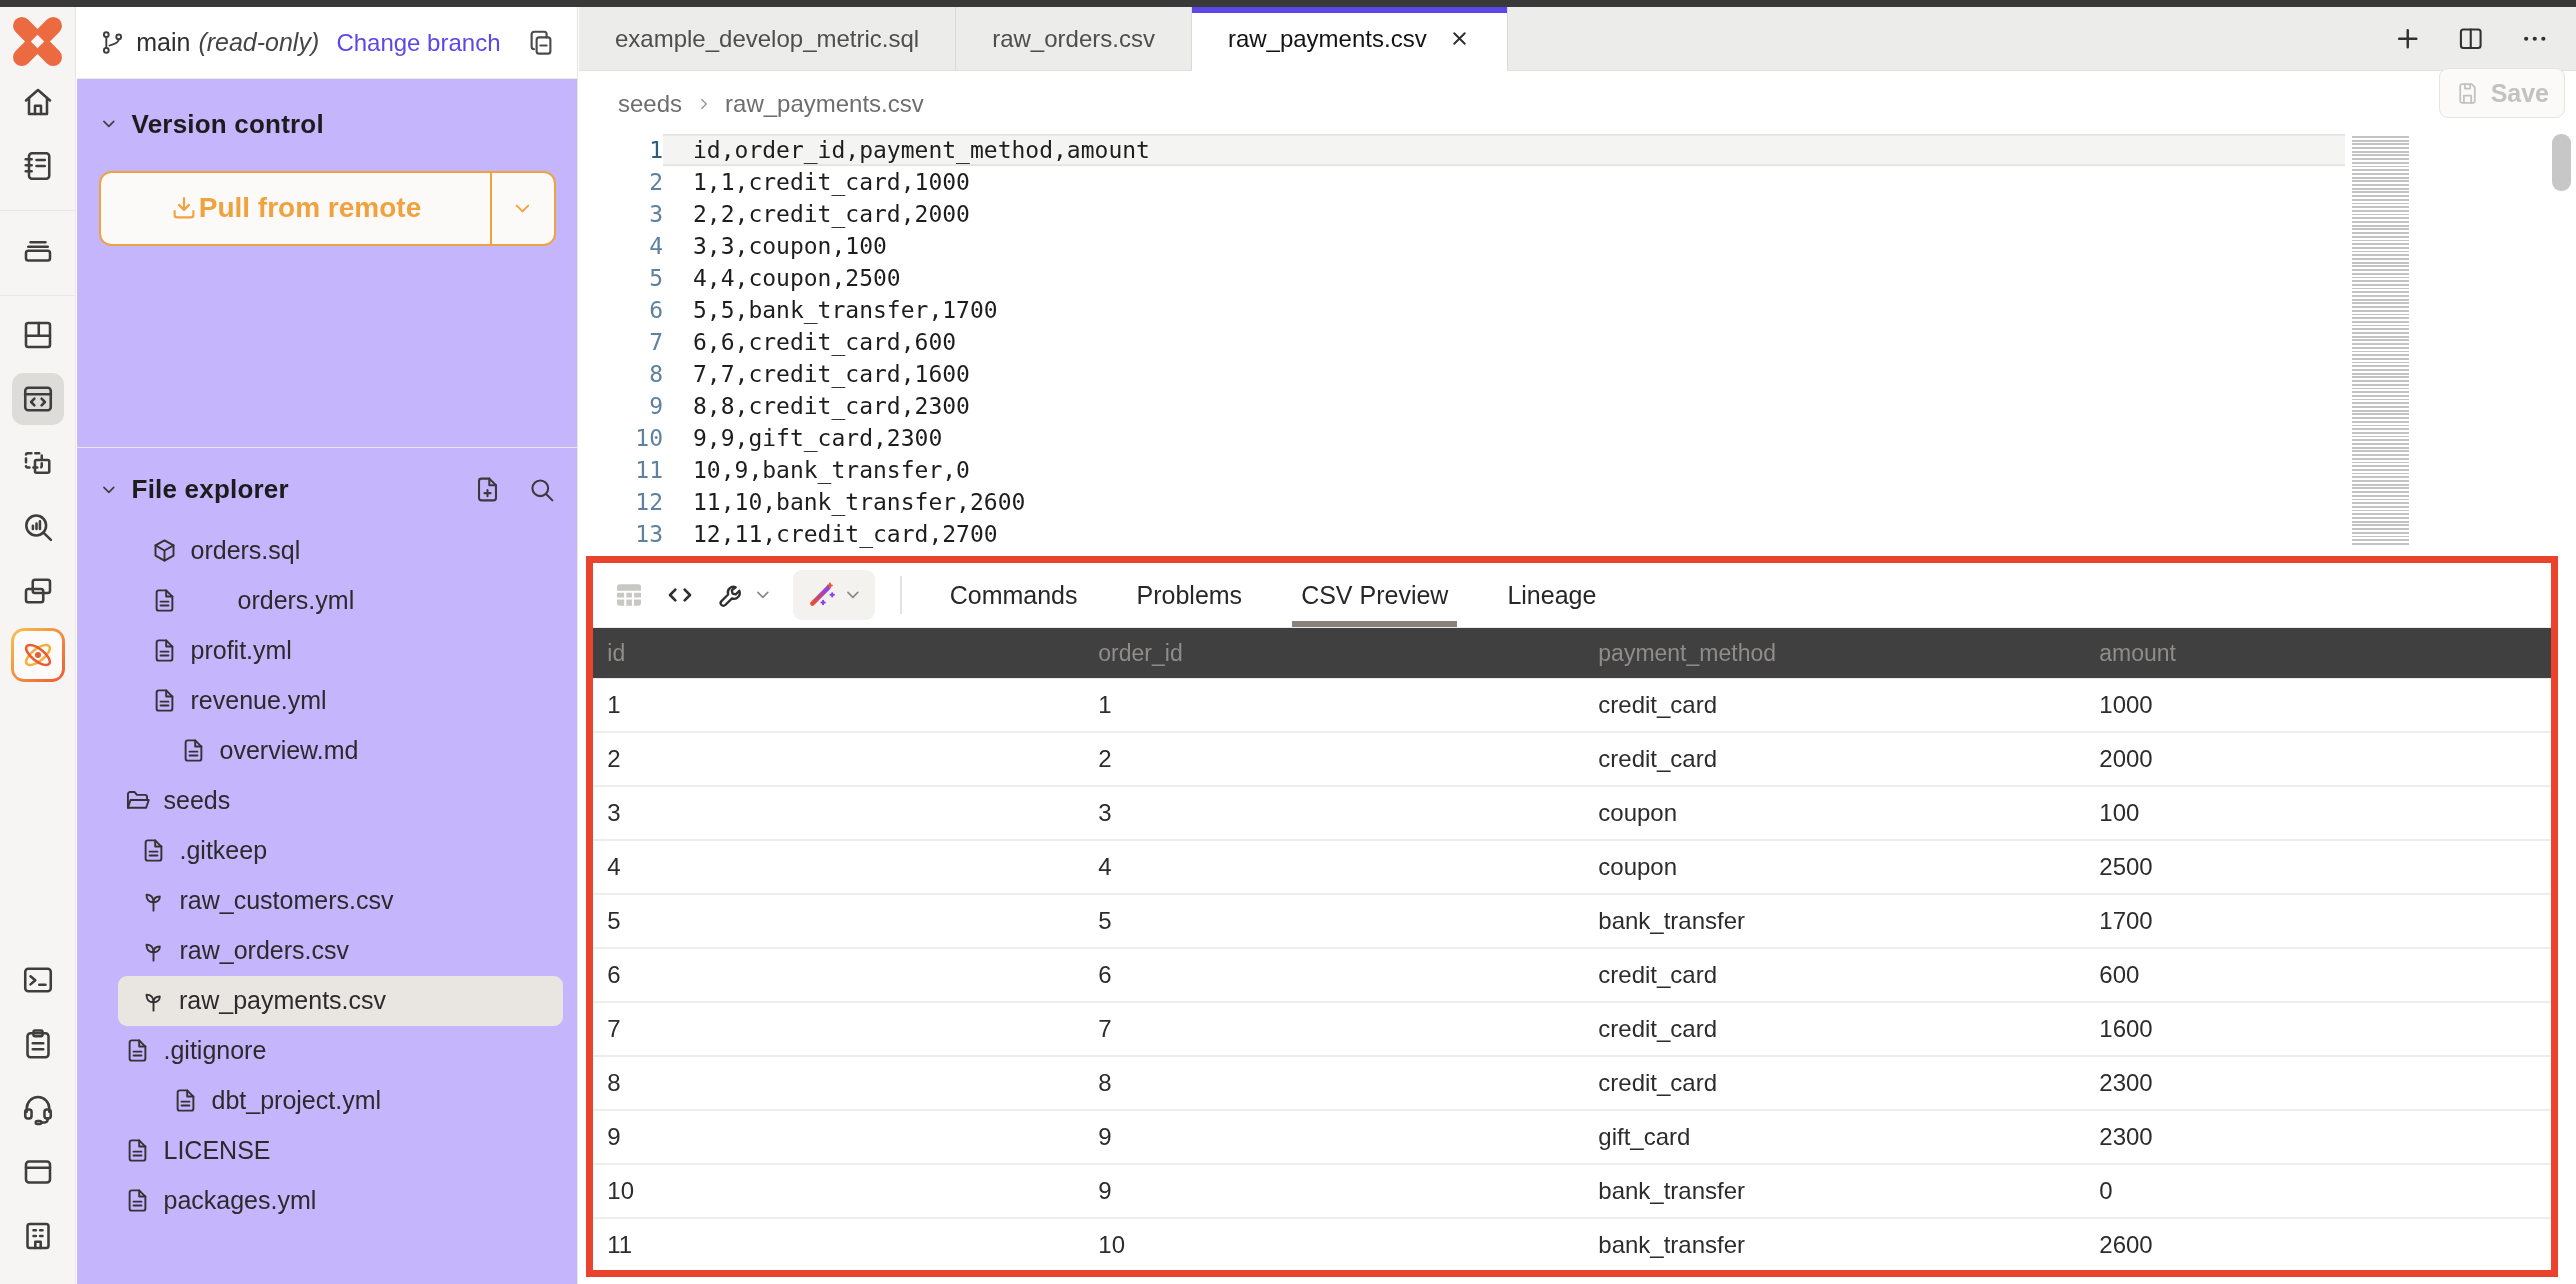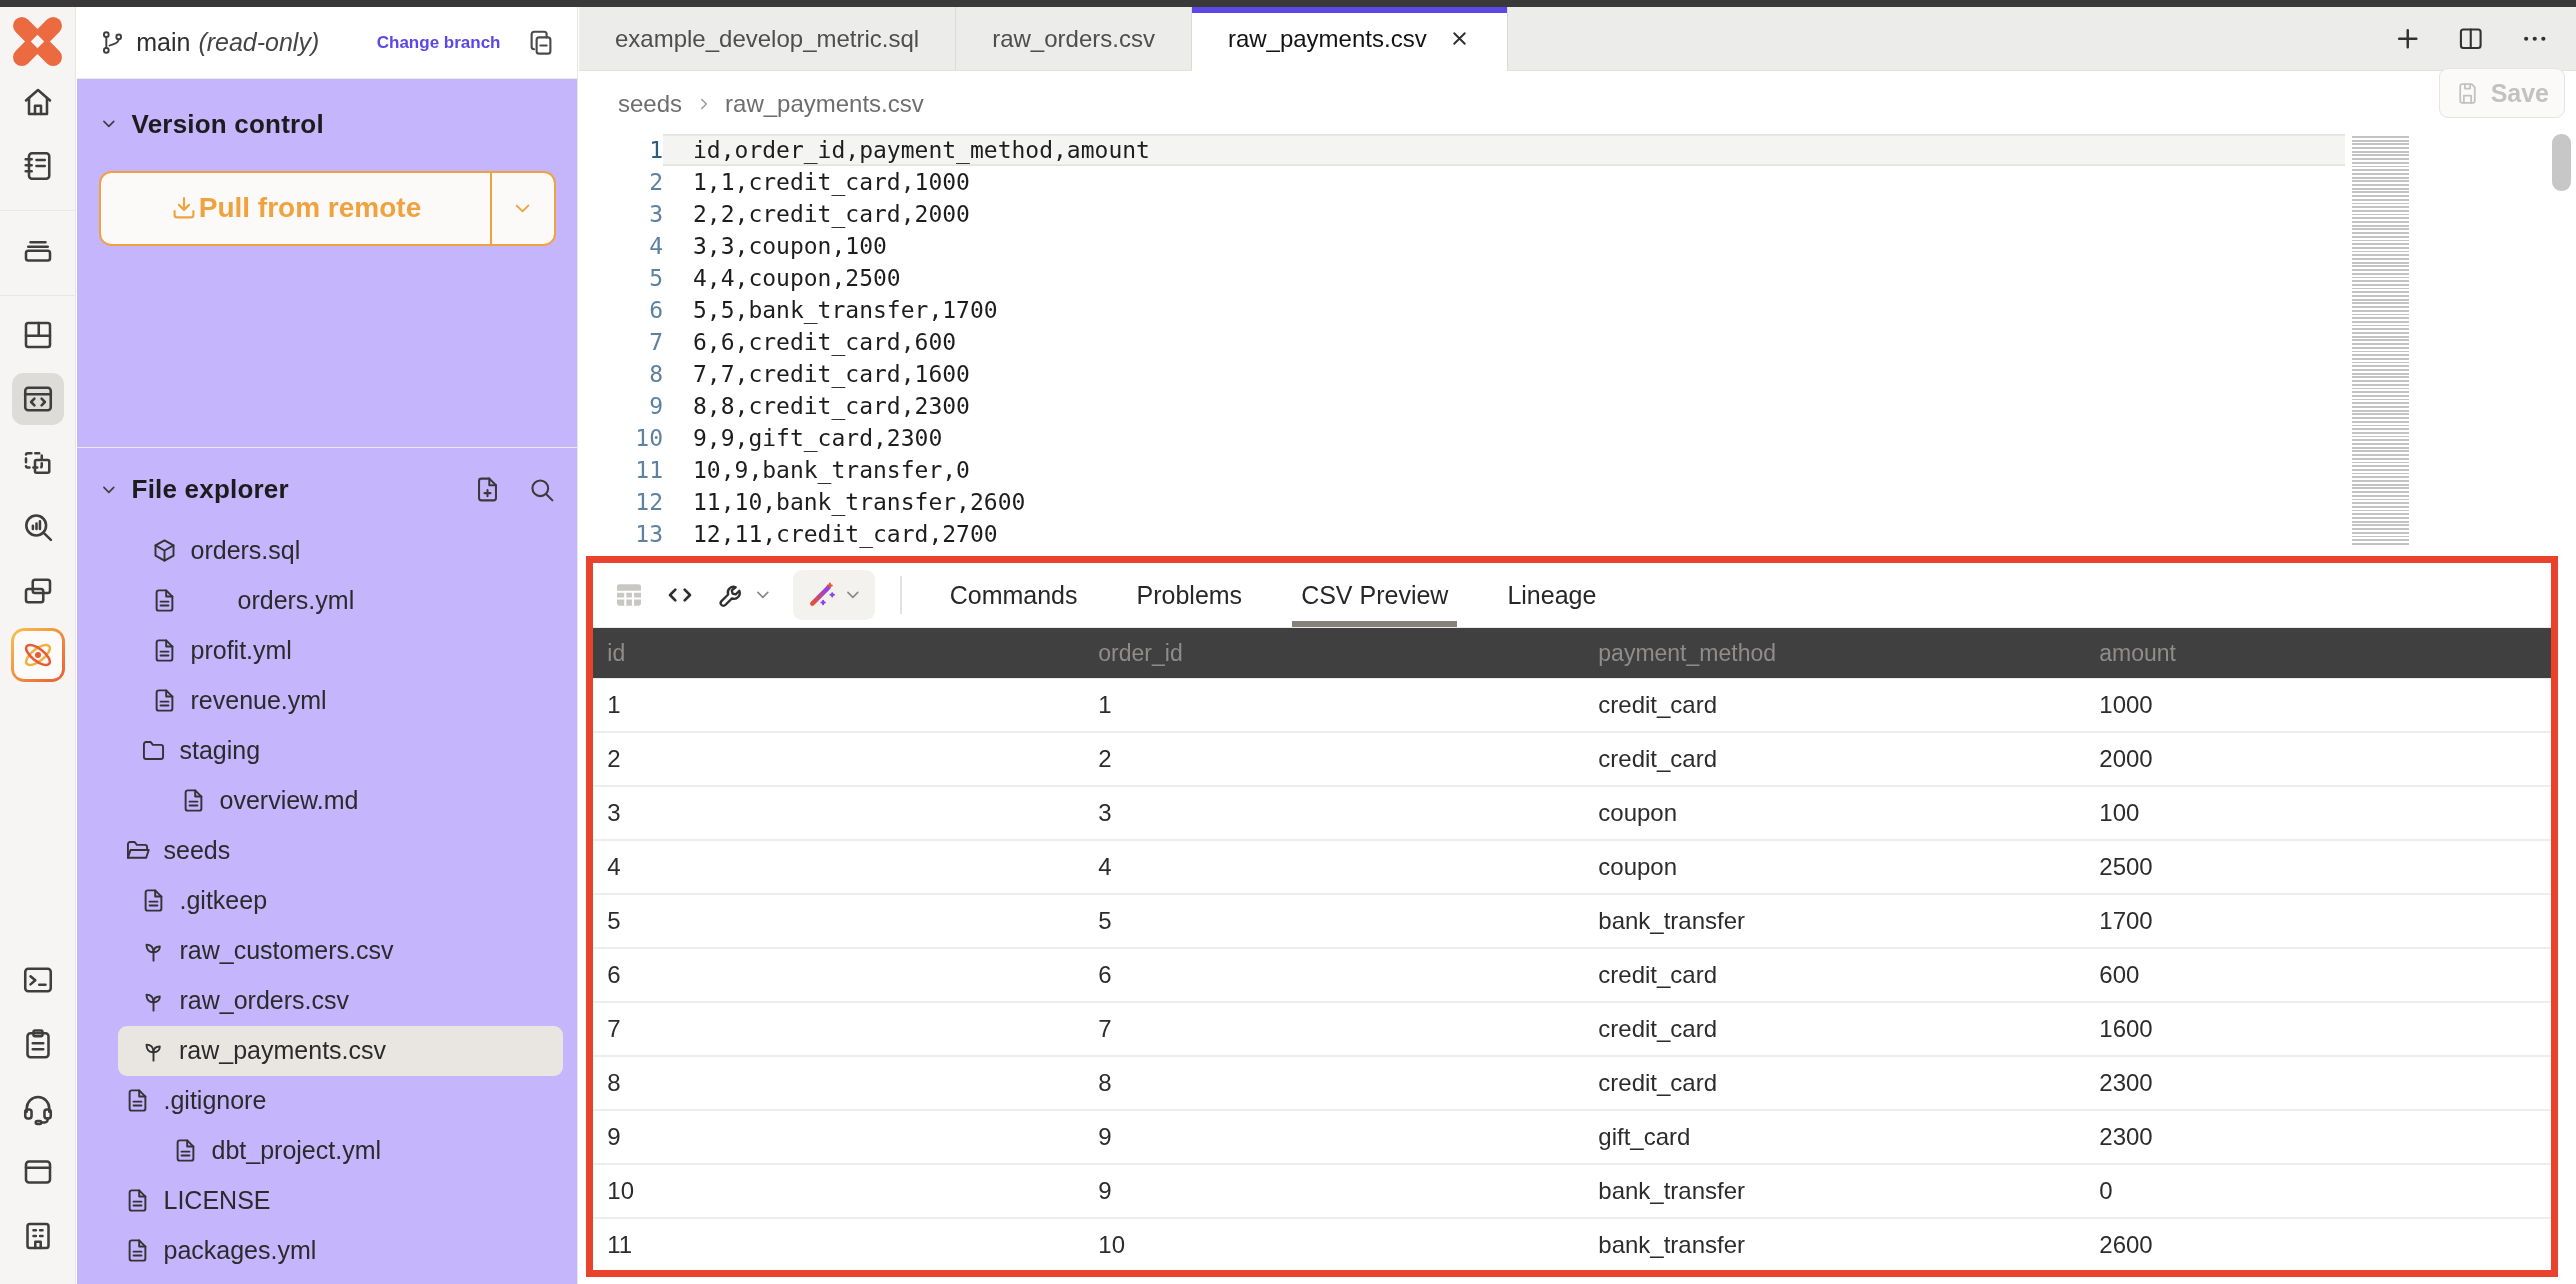--- a/index.html
+++ b/index.html
@@ -29,21 +29,21 @@
 
   
   .sidebar{position:absolute;left:77px;top:7.2px;width:501px;height:1277px;background:#c4b5fd;
     border-right:0.9px solid #e8e6e3}
   .branch-row{height:72px;background:#fff;border-bottom:0.9px solid #edebe8;display:flex;
     align-items:center;padding:0 21.5px;font-size:25px}
   .branch-row .icn.i30{width:27px;height:27px;color:#3e3e3e;margin-right:10.7px}
   .branch-name{color:#2e2e2e}
   .branch-mode{font-style:italic;color:#454545;margin-left:8px}
   .branch-spacer{flex:1}
-  .change-branch{color:var(--accent-purple,#5b48e6);font-weight:700;font-size:17px;cursor:pointer}
+  .change-branch{color:var(--accent-purple,#5b48e6);font-weight:400;font-size:24px;cursor:pointer}
   .copy-btn{width:30px;height:30px;color:#4a4a4a;margin-left:25px;cursor:pointer}
   .sec-header{display:flex;align-items:center;padding:0 21.5px;height:47px}
   .sec-header .icn.i22{width:19.7px;height:19.7px;color:#3e3e3e;margin-right:13.4px}
   .sec-header h2{font-size:26px;font-weight:700;color:#1c1c1c;letter-spacing:0.2px}
   .vc{height:369px;border-bottom:0.9px solid #ebe9e6;padding-top:21.5px}
   .pull-btn{margin:23px 21.5px 0;height:75px;border:2.7px solid var(--accent-orange,#f0a23e);
     border-radius:12.5px;display:flex;overflow:hidden;cursor:pointer;background:#fbfaf8}
   .pull-main{flex:1;display:flex;align-items:center;justify-content:center;gap:0;
     color:var(--accent-orange,#f0a23e);font-size:28px;font-weight:700}
   .pull-main .icn{width:30px;height:30px}
@@ -361,28 +361,20 @@
         <div class="file-row" style="padding-left: 74px;">
           <span class="icn ">
             <svg viewBox="0 0 24 24" fill="none" stroke="currentColor" stroke-width="1.7" stroke-linecap="round" stroke-linejoin="round">
               <path d="M13.5 3H7a2 2 0 0 0-2 2v14a2 2 0 0 0 2 2h10a2 2 0 0 0 2-2V8.5z"></path>
               <path d="M13.5 3v5.5H19"></path>
               <path d="M8.5 13h7M8.5 16.5h7"></path>
             </svg>
           </span>
           <span>revenue.yml</span>
         </div>
-        <div class="file-row" style="padding-left: 63px;">
-          <span class="icn ">
-            <svg viewBox="0 0 24 24" fill="none" stroke="currentColor" stroke-width="1.7" stroke-linecap="round" stroke-linejoin="round">
-              <path d="M3.5 6.5a2 2 0 0 1 2-2h4l2 2.5h7a2 2 0 0 1 2 2v8.5a2 2 0 0 1-2 2h-13a2 2 0 0 1-2-2z"></path>
-            </svg>
-          </span>
-          <span>staging</span>
-        </div>
         <div class="file-row" style="padding-left: 63px; margin-left: 40px;">
           <span class="icn ">
             <svg viewBox="0 0 24 24" fill="none" stroke="currentColor" stroke-width="1.7" stroke-linecap="round" stroke-linejoin="round">
               <path d="M13.5 3H7a2 2 0 0 0-2 2v14a2 2 0 0 0 2 2h10a2 2 0 0 0 2-2V8.5z"></path>
               <path d="M13.5 3v5.5H19"></path>
               <path d="M8.5 13h7M8.5 16.5h7"></path>
             </svg>
           </span>
           <span>overview.md</span>
         </div>

